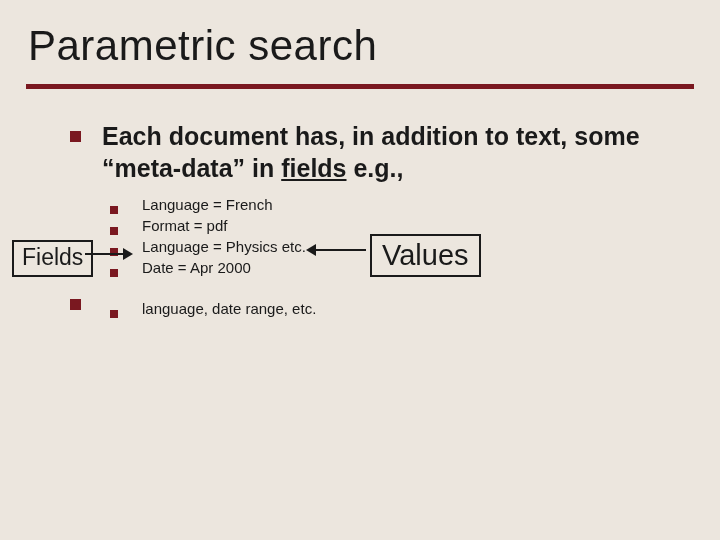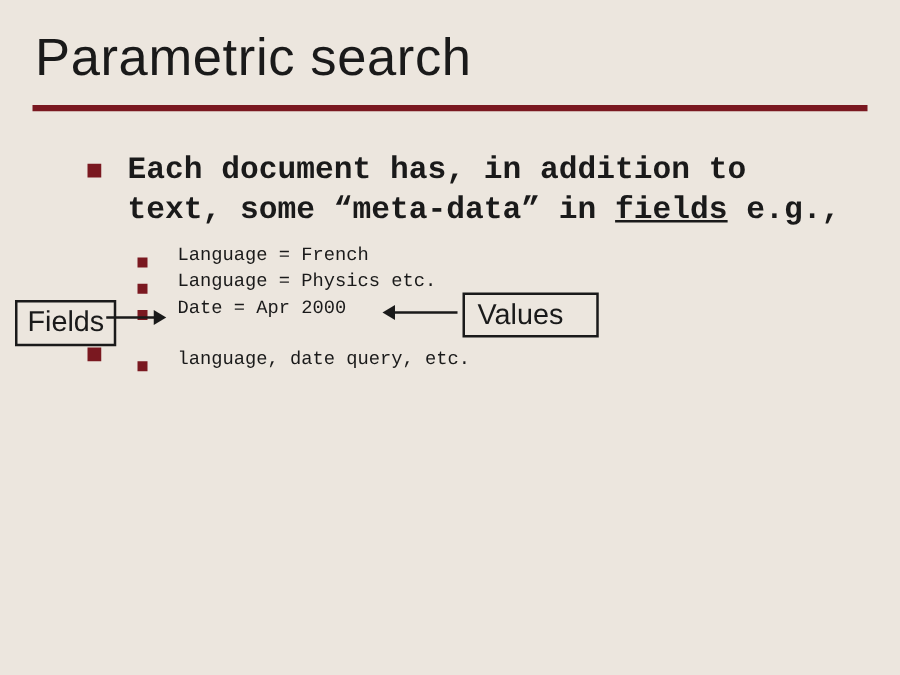--- a/index.html
+++ b/index.html
@@ -31,21 +31,20 @@
     top: 84px;
     width: 668px;
     height: 5px;
     background: #7a1820;
   }
   .body {
     position: absolute;
     left: 70px;
     top: 120px;
     width: 612px;
-    font-family: Liberation Mono, monospace;
   }
   .l1 {
     position: relative;
     padding-left: 32px;
     font-size: 25px;
     line-height: 1.28;
     font-weight: 700;
     margin-bottom: 10px;
   }
   .l1 .bullet {
@@ -88,22 +87,22 @@
     line-height: 1.2;
     background: #ece6de;
   }
 
   
   .values-box {
     position: absolute;
     left: 370px;
     top: 234px;
     border: 2px solid #1a1a1a;
-    padding: 1px 26px 2px 10px;
-    font-size: 23px;
+    padding: 1px 10px 2px 10px;
+    font-size: 29px;
     line-height: 1.25;
     background: #ece6de;
   }
 
   
   .arrow-right {
     position: absolute;
     left: 85px;
     top: 253px;
     width: 46px;
@@ -157,36 +156,40 @@
       <span class="bullet"></span>
       <span>Each document has, in addition to text, some “meta-data” in </span><span class="under">fields</span><span> e.g.,</span>
     </div>
 
     <div class="l2">
       <span class="bullet"></span>
       <span>Language = French</span>
     </div>
     <div class="l2">
       <span class="bullet"></span>
+      <span>Format = pdf</span>
+    </div>
+    <div class="l2">
+      <span class="bullet"></span>
       <span>Language = Physics etc.</span>
     </div>
     <div class="l2">
       <span class="bullet"></span>
       <span>Date = Apr 2000</span>
     </div>
 
     <div class="gap"></div>
 
     <div class="l1">
       <span class="bullet"></span>
     </div>
 
     <div class="l2">
       <span class="bullet"></span>
-      <span>language, date query, etc.</span>
+      <span>language, date range, etc.</span>
     </div>
 
   </div>
 
   <div class="fields-box">
     <span>Fields</span>
   </div>
   <div class="arrow-right"></div>
 
   <div class="arrow-left"></div>

